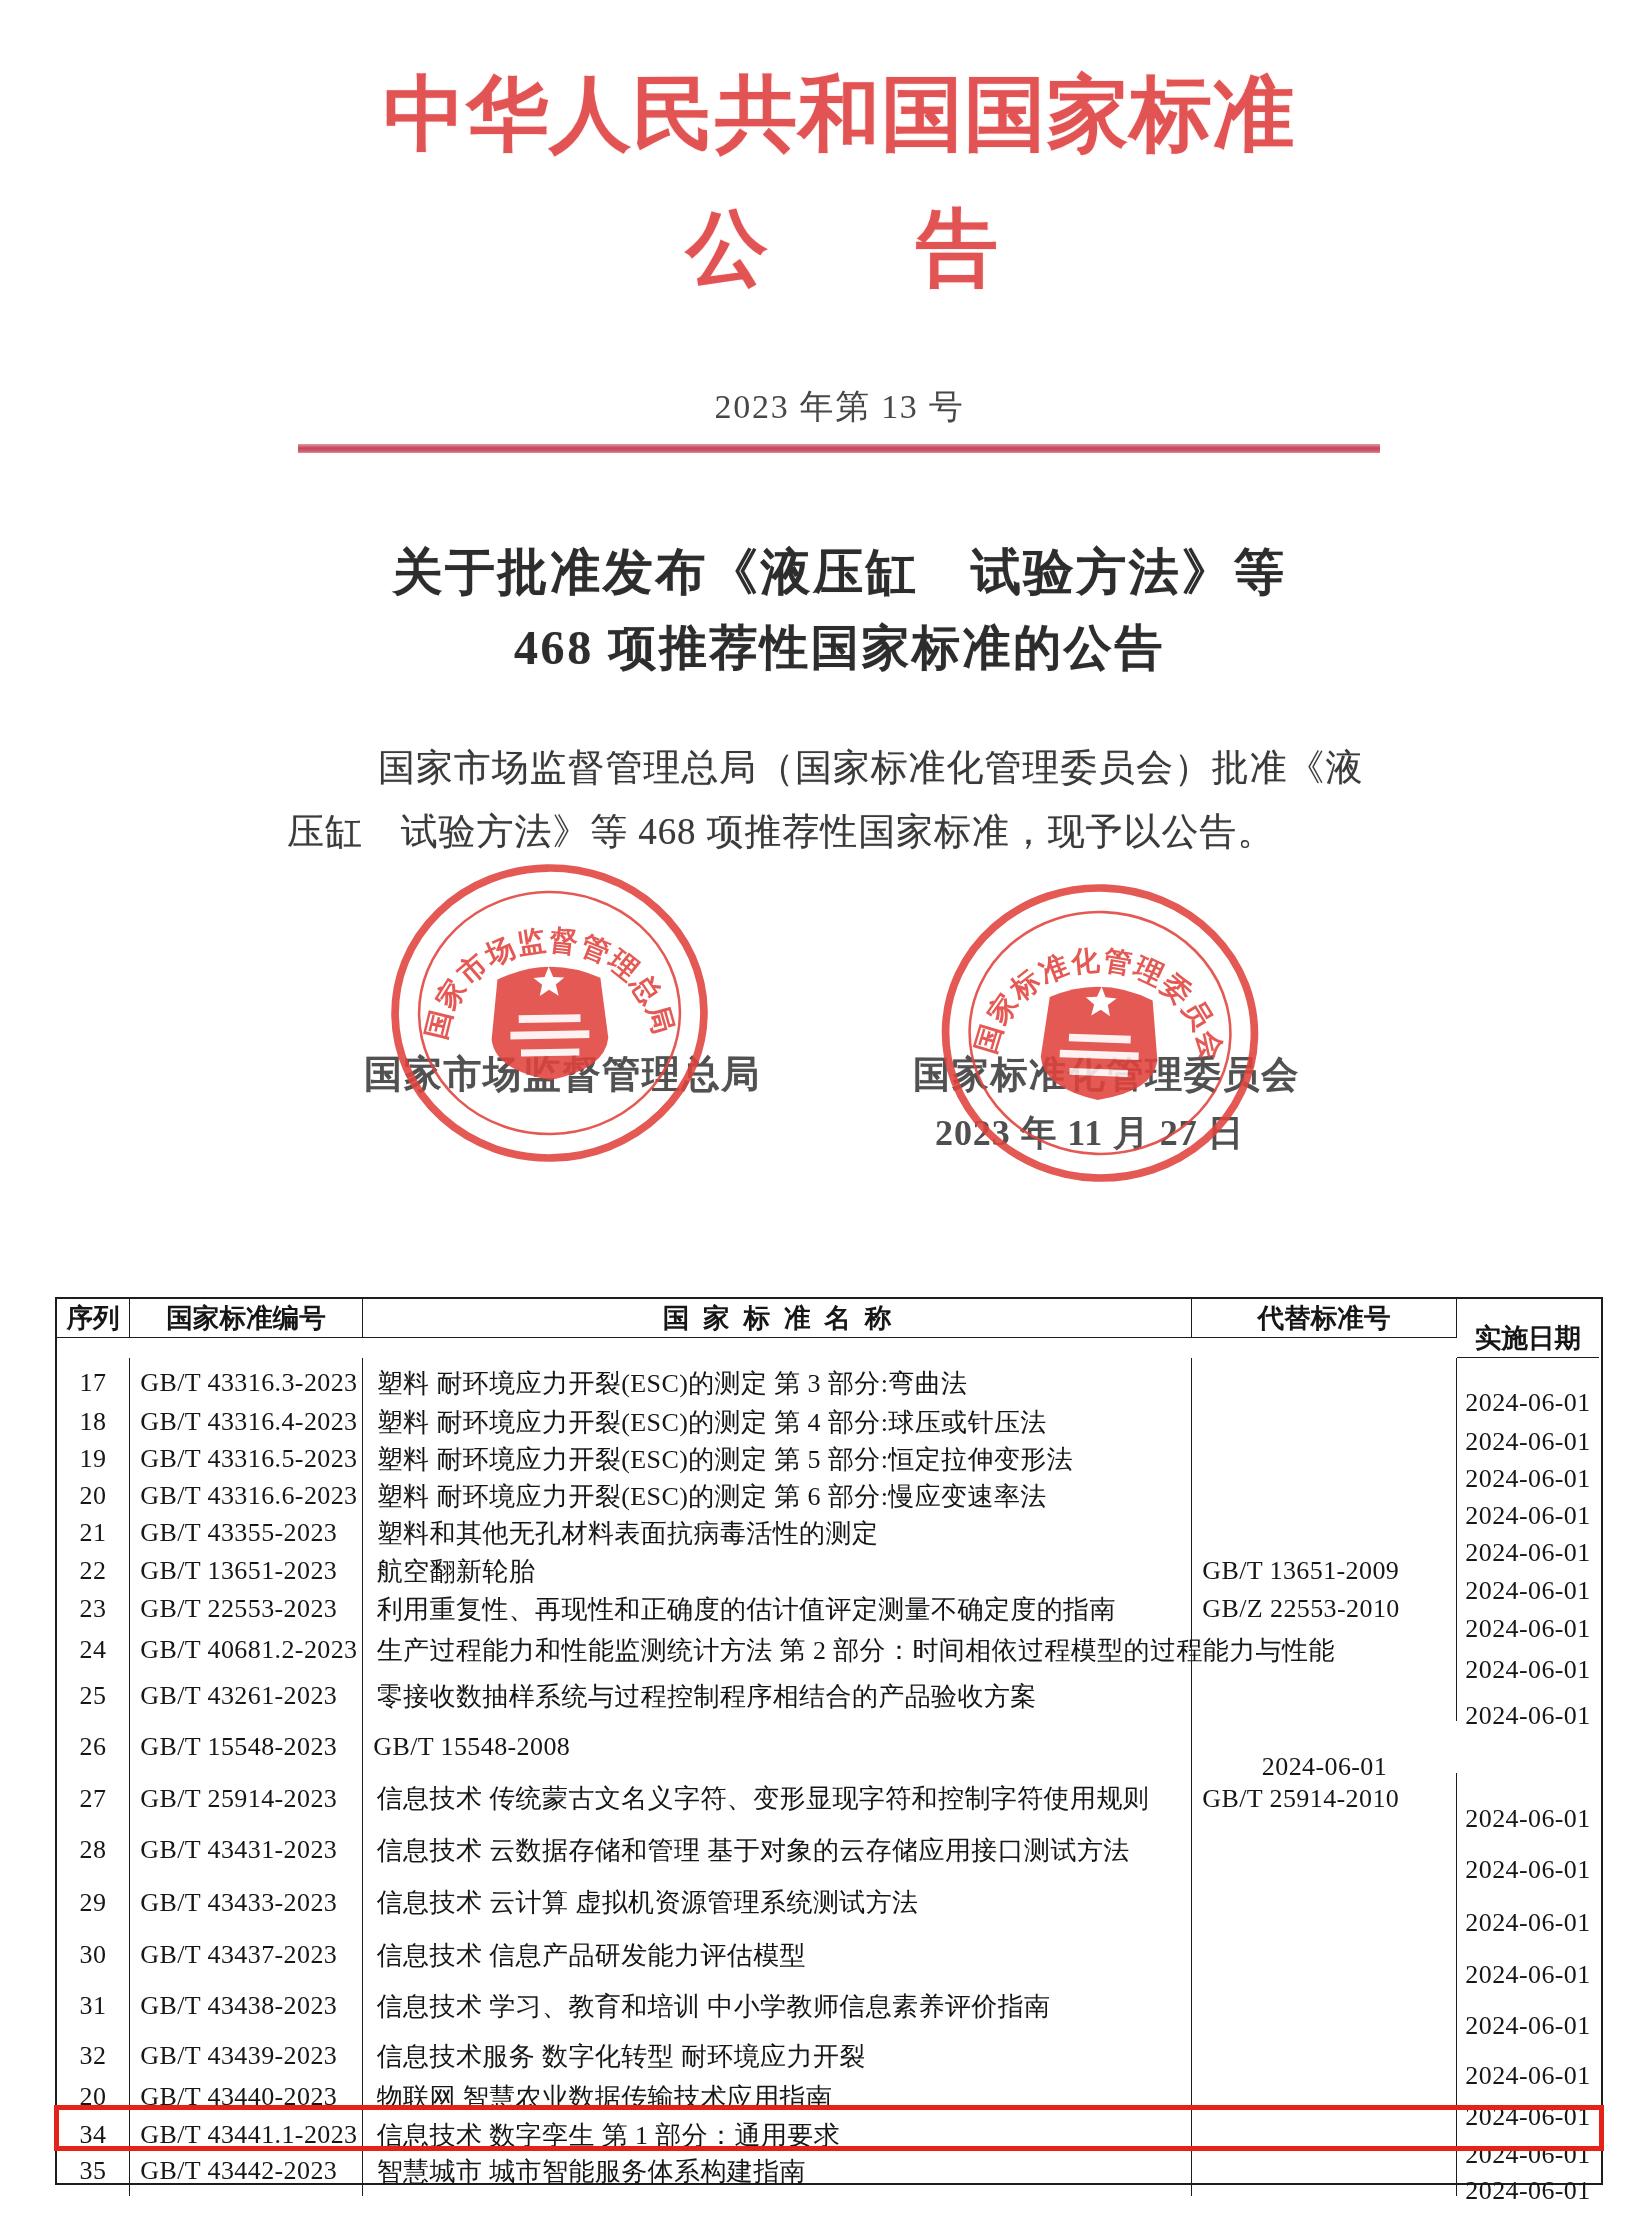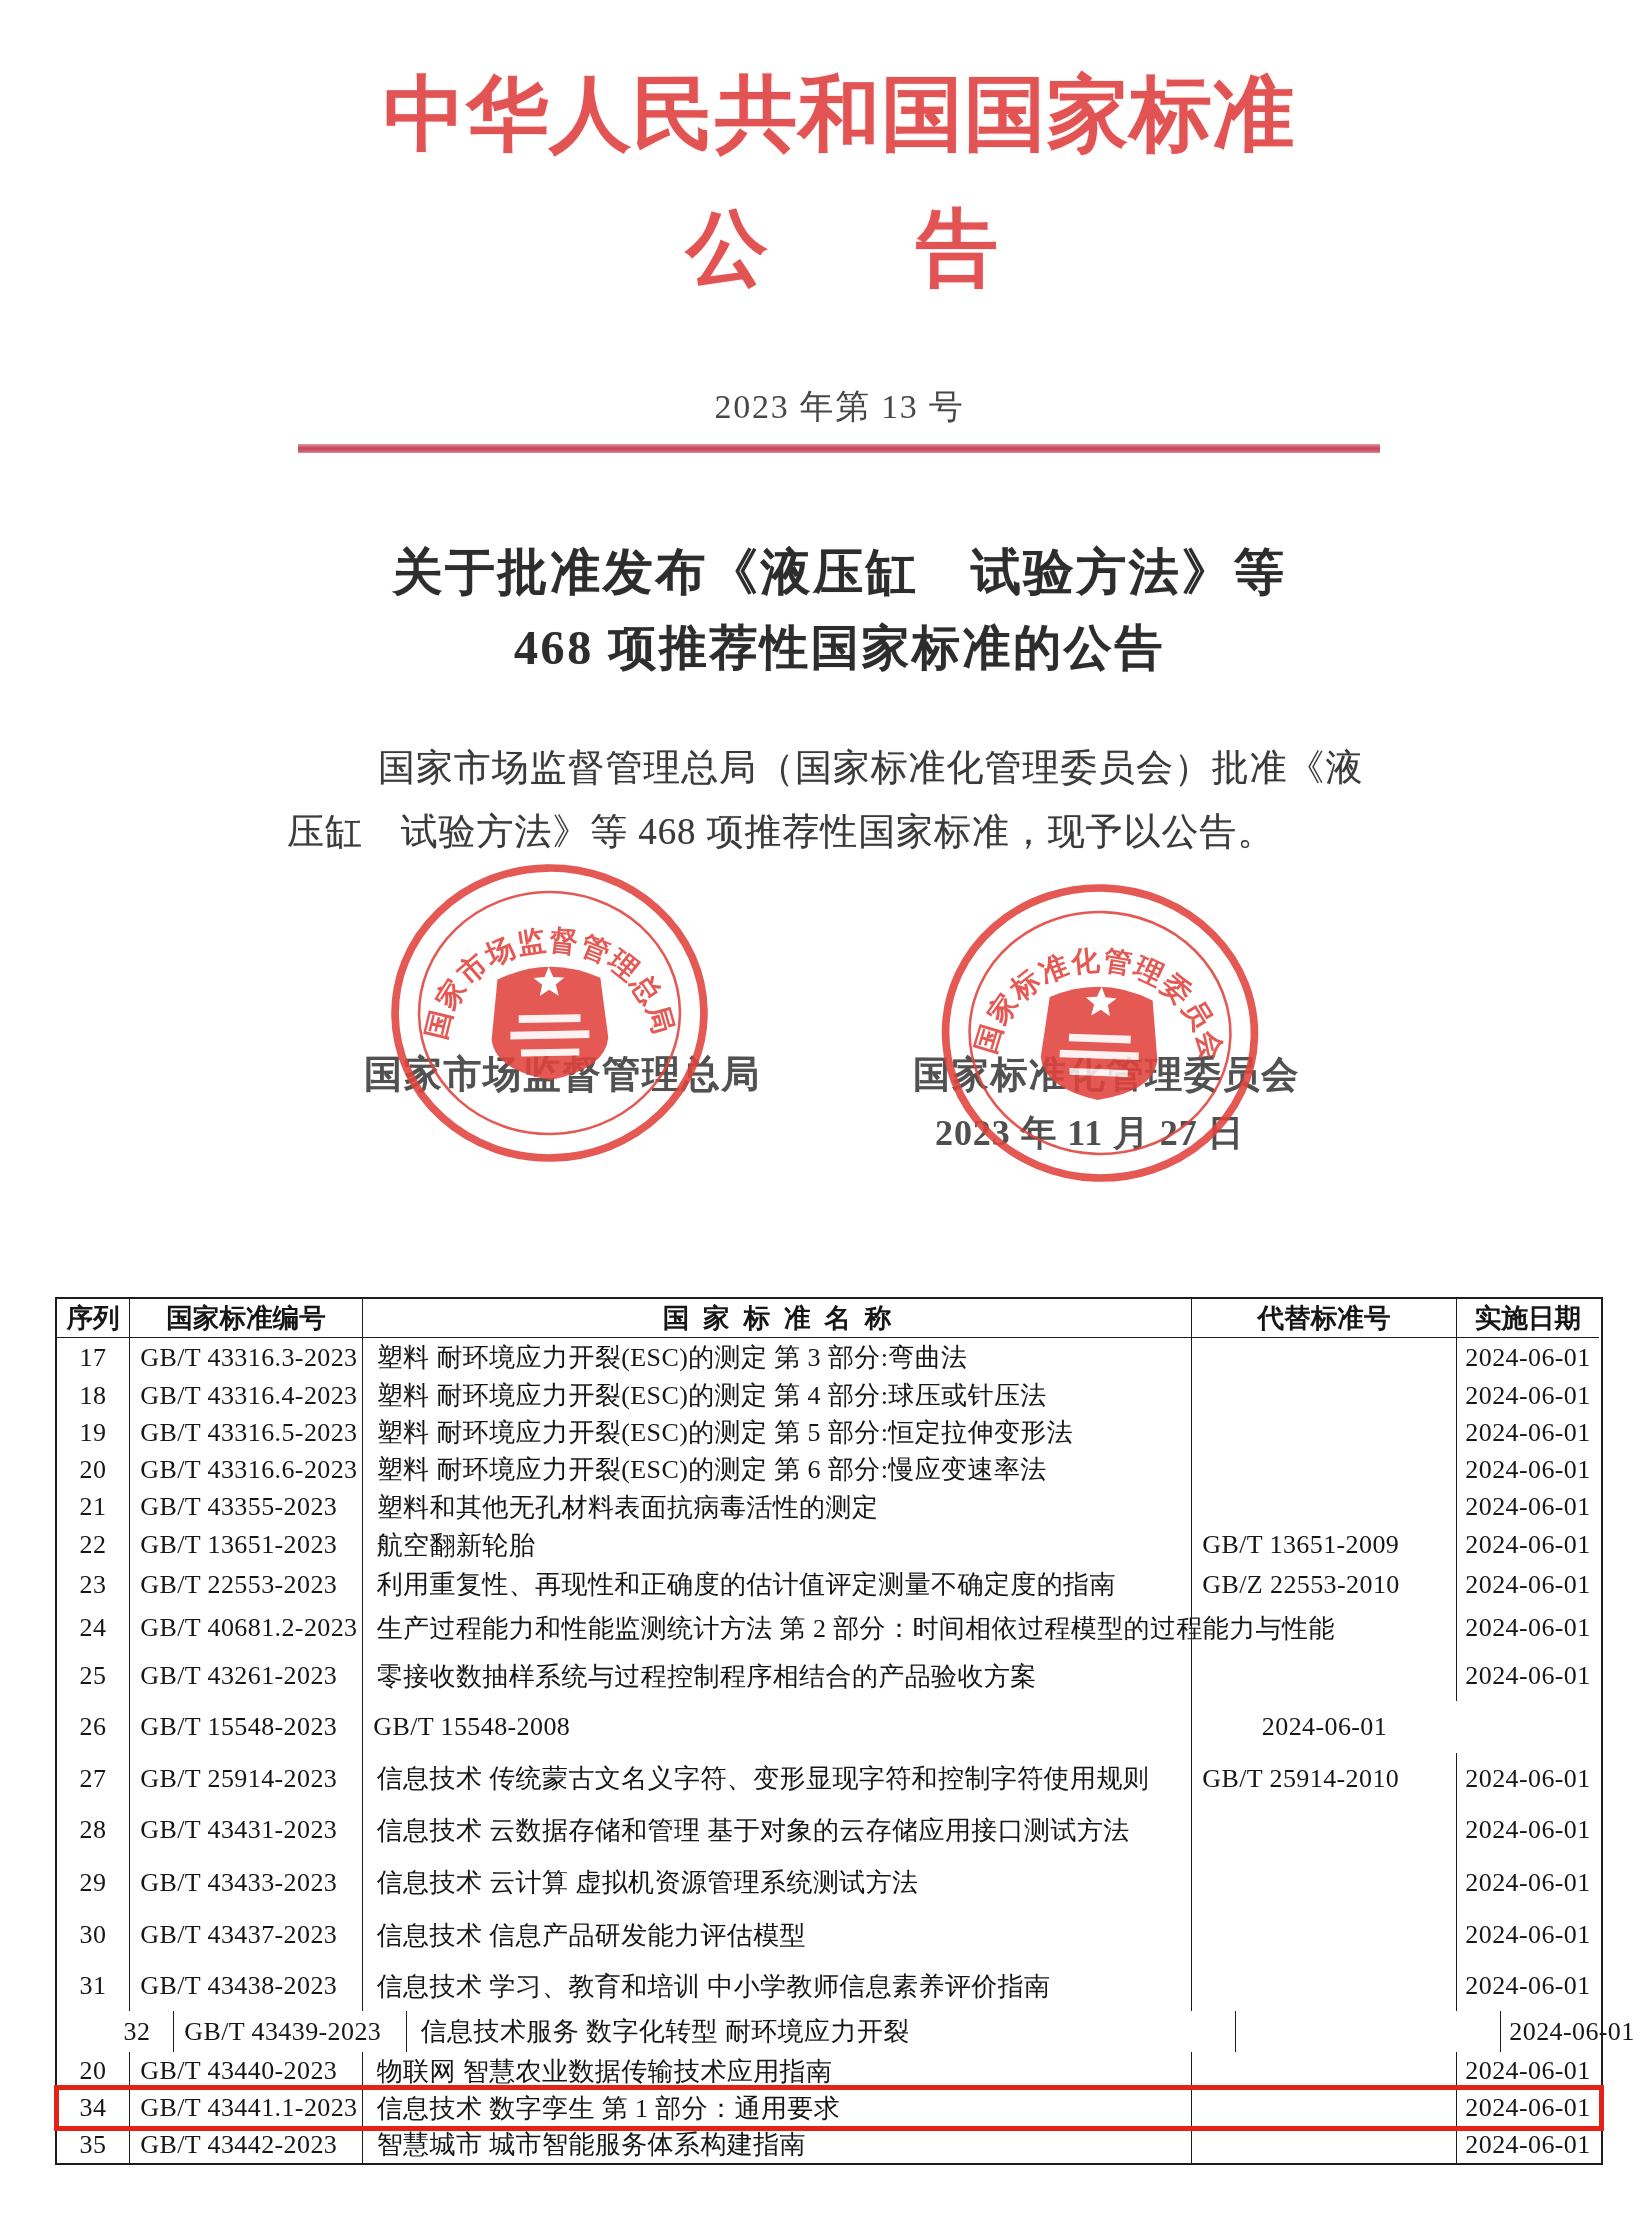--- a/index.html
+++ b/index.html
@@ -60,21 +60,21 @@
     border:2.6px solid #1d1d1d;box-sizing:border-box;
     background:#fff;
   }
   .trow{display:grid;grid-template-columns:73px 233px 829px 265px 142px;}
   .th,.td{
     display:flex;align-items:center;box-sizing:border-box;
     border-right:1.7px solid #1d1d1d;color:#161616;
   }
   .th{height:39px;font-weight:700;font-size:26.6px;justify-content:center;border-bottom:1.7px solid #1d1d1d;}
   .th.col2{letter-spacing:.52em;padding-left:.52em;}
-  .th:last-child,.td:last-child{border-right:none;}
+  .th:last-child,.td:last-child{border-right:none;margin-top:20px;}
   .td{font-size:26px;letter-spacing:0.4px;white-space:nowrap;}
   .td.col0{justify-content:center;}
   .td.col1{padding-left:10.3px;}
   .td.col2{padding-left:13.7px;}
   .td.col3{padding-left:10.3px;}
   .td.col4{justify-content:center;}
   .row{position:relative;}
   .row.hl::after{
     content:"";position:absolute;left:-3.4px;right:-3.4px;top:-5.1px;bottom:-5.1px;
     border:5.1px solid #e42318;pointer-events:none;z-index:5;
@@ -242,21 +242,21 @@
           <div class="td col3" style="height: 100%;"></div>
           <div class="td col4" style="height: 100%;">2024-06-01</div>
         </div>
         <div class="trow row" style="height: 50px;">
           <div class="td col0" style="height: 100%;">31</div>
           <div class="td col1" style="height: 100%;">GB/T 43438-2023</div>
           <div class="td col2" style="height: 100%;">信息技术 学习、教育和培训 中小学教师信息素养评价指南</div>
           <div class="td col3" style="height: 100%;"></div>
           <div class="td col4" style="height: 100%;">2024-06-01</div>
         </div>
-        <div class="trow row" style="height: 41px; padding-left: 44px;">
+        <div class="trow row" style="height: 41px;">
           <div class="td col0" style="height: 100%;">32</div>
           <div class="td col1" style="height: 100%;">GB/T 43439-2023</div>
           <div class="td col2" style="height: 100%;">信息技术服务 数字化转型 耐环境应力开裂</div>
           <div class="td col3" style="height: 100%;"></div>
           <div class="td col4" style="height: 100%;">2024-06-01</div>
         </div>
         <div class="trow row" style="height: 38px;">
           <div class="td col0" style="height: 100%;">20</div>
           <div class="td col1" style="height: 100%;">GB/T 43440-2023</div>
           <div class="td col2" style="height: 100%;">物联网 智慧农业数据传输技术应用指南</div>

